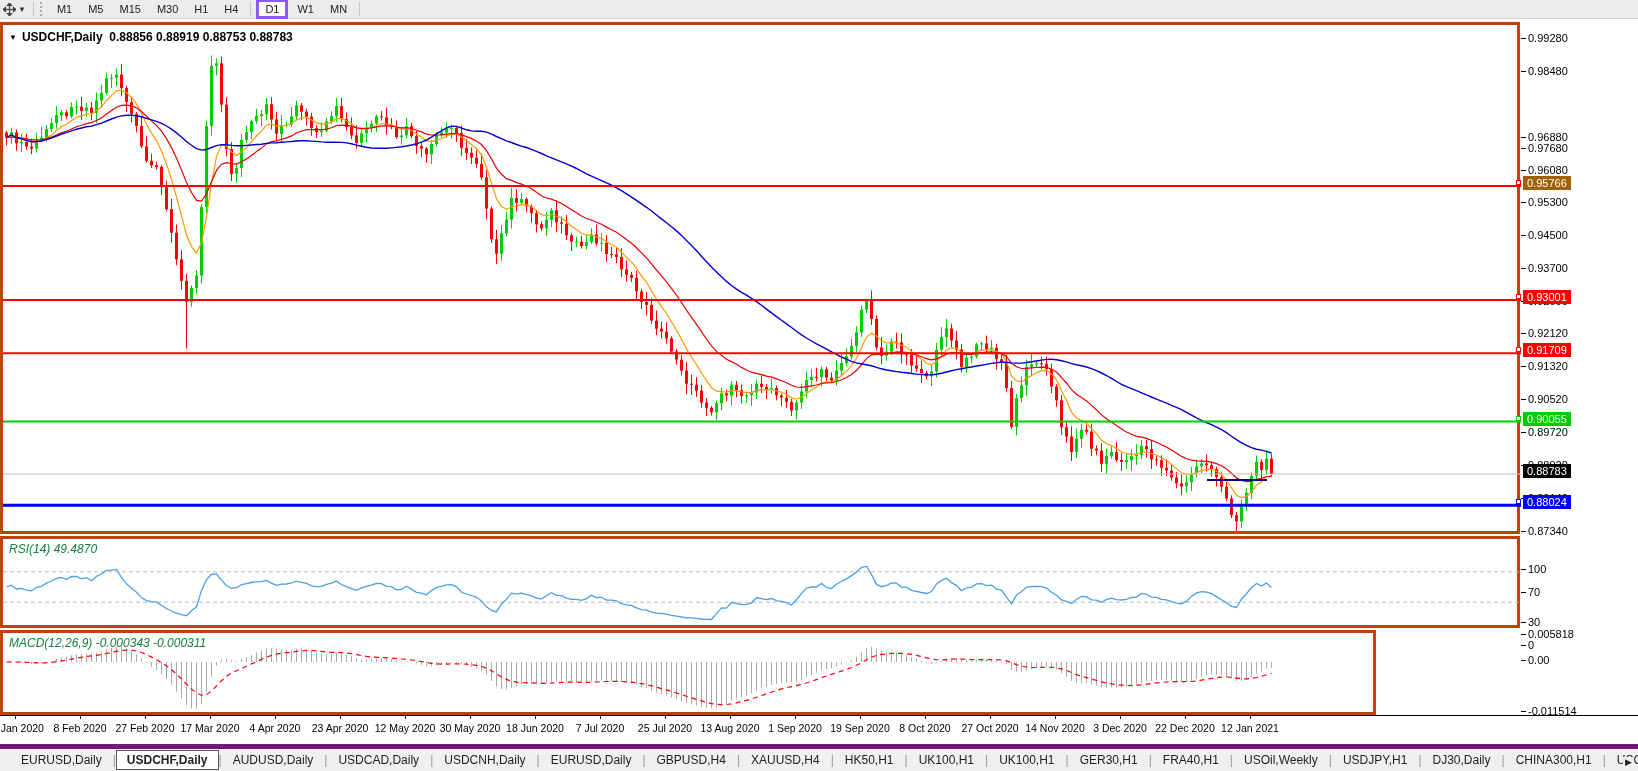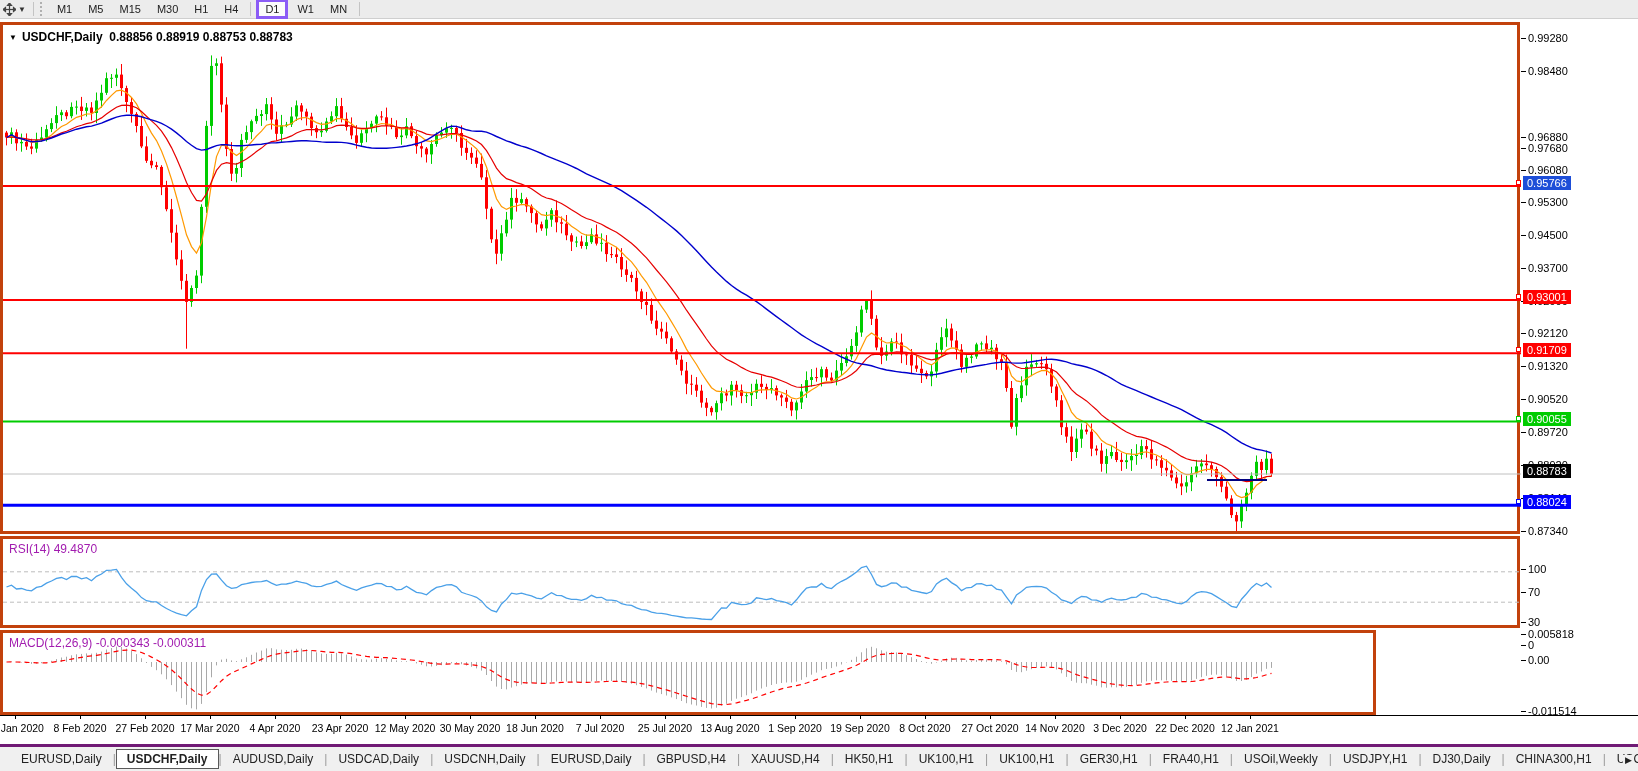--- a/index.html
+++ b/index.html
@@ -21,38 +21,38 @@
   .tf-btn { padding:16px 7px; margin:0 1px; cursor:default; color:#222; }
   .tf-btn.active { background:#fbfbfb; border:3px solid #8b5cf6; padding:1px 6px; }
   
   .pane { position:absolute; left:0; background:#fff; border:3px solid #c2410c; }
   #main-pane { top:22px;  width:1520px; height:512px; }
   #rsi-pane  { top:536px; width:1520px; height:92px; }
   #macd-pane { top:630px; width:1376px; height:85px; }
   .pane svg { position:absolute; top:0; left:0; }
   .chart-title { position:absolute; top:5px; left:6px; font-size:12px; font-weight:700; color:#000; white-space:nowrap; z-index:5; }
   .chart-title .tri { font-size:8px; margin-right:5px; vertical-align:1px; }
-  .ind-label { position:absolute; top:3px; left:6px; font-size:12px; color:#a21caf; white-space:nowrap; z-index:5; }
+  .ind-label { position:absolute; top:3px; left:6px; font-size:12px; color:#15803d; white-space:nowrap; z-index:5;font-style:italic; }
   
   .vaxis { position:absolute; left:1521px; width:129px; z-index:4; }
   #price-axis { top:23px;  height:512px; }
   #rsi-axis   { top:538px; height:90px;margin-top:22px; }
   #macd-axis  { top:632px; height:110px; }
   .tick { position:absolute; left:7px; font-size:11px; color:#000; white-space:nowrap; }
   .tick::before { content:""; position:absolute; left:-7px; top:6px; width:5px; height:1px; background:#000; }
   .lvl { position:absolute; left:2px; font-size:11px; color:#fff; padding:1px 4px; white-space:nowrap; z-index:6; }
   .lvl .mk { position:absolute; left:-7px; top:4px; width:5px; height:5px; background:#fff; border:1px solid currentColor; }
   
   .date-axis { position:absolute; top:715px; left:0; width:1638px; height:29px; border-top:1px solid #000; background:#fff; }
   .date { position:absolute; top:6px; width:72px; text-align:center; font-size:10.5px; color:#000; white-space:nowrap; }
   .dtick { position:absolute; top:0; width:1px; height:3px; background:#000; }
   
   .tabbar {
     position:absolute; top:744px; left:0; width:1638px; height:27px;
-    background:#f0f0f0; border-top:3px solid #701a75;
+    background:#f0f0f0; border-top:5px solid #701a75;
     display:flex; align-items:center; padding-left:10px;
     font-size:12px; color:#222; overflow:hidden;
   }
   .tab { padding:3px 11px; white-space:nowrap; cursor:default; }
   .tab.active { background:#ffffff; border:1px solid #5a5a5a; font-weight:700; padding:2px 10px; }
   .tab-sep { color:#9a9a9a; }
   .scroll-btn { position:absolute; right:4px; top:8px; font-size:9px; color:#222; cursor:default; background:#f0f0f0; padding:0 2px; }
 </style>
 </head>
 <body>
@@ -894,21 +894,21 @@
     <span class="tick" style="top: 206.175px;">0.94500</span>
     <span class="tick" style="top: 239.175px;">0.93700</span>
     <span class="tick" style="top: 272.175px;">0.92900</span>
     <span class="tick" style="top: 304.35px;">0.92120</span>
     <span class="tick" style="top: 337.35px;">0.91320</span>
     <span class="tick" style="top: 370.35px;">0.90520</span>
     <span class="tick" style="top: 403.35px;">0.89720</span>
     <span class="tick" style="top: 436.35px;">0.88920</span>
     <span class="tick" style="top: 468.525px;">0.88140</span>
     <span class="tick" style="top: 501.525px;">0.87340</span>
-    <span class="lvl" style="top: 152.952px; background: #1d4ed8; color: rgb(255, 255, 255);">0.95766<span class="mk" style="color: rgb(255, 0, 0);"></span></span>
+    <span class="lvl" style="top: 152.952px; background: #a16207; color: rgb(255, 255, 255);">0.95766<span class="mk" style="color: rgb(255, 0, 0);"></span></span>
     <span class="lvl" style="top: 267.009px; background: rgb(255, 0, 0); color: rgb(255, 255, 255);">0.93001<span class="mk" style="color: rgb(255, 0, 0);"></span></span>
     <span class="lvl" style="top: 320.304px; background: rgb(255, 0, 0); color: rgb(255, 255, 255);">0.91709<span class="mk" style="color: rgb(255, 0, 0);"></span></span>
     <span class="lvl" style="top: 388.531px; background: rgb(0, 204, 0); color: rgb(255, 255, 255);">0.90055<span class="mk" style="color: rgb(0, 204, 0);"></span></span>
     <span class="lvl" style="top: 441.001px; background: rgb(0, 0, 0); color: rgb(255, 255, 255);">0.88783</span>
     <span class="lvl" style="top: 472.31px; background: rgb(0, 0, 255); color: rgb(255, 255, 255);">0.88024<span class="mk" style="color: rgb(0, 0, 255);"></span></span>
   </div>
 <div class="vaxis" id="rsi-axis">
     <span class="tick" style="top: 3px;">100</span>
     <span class="tick" style="top: 25.8px;">70</span>
     <span class="tick" style="top: 56.2px;">30</span>

